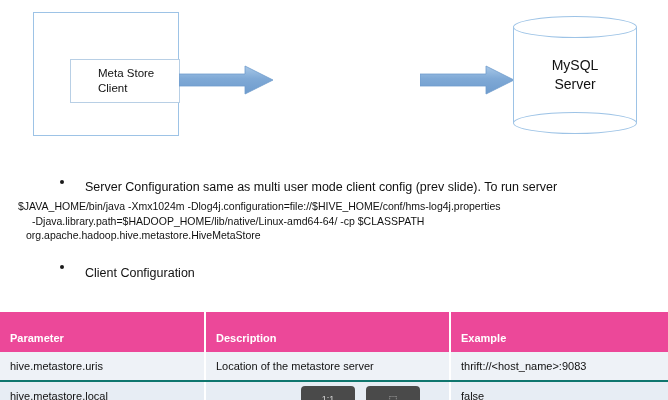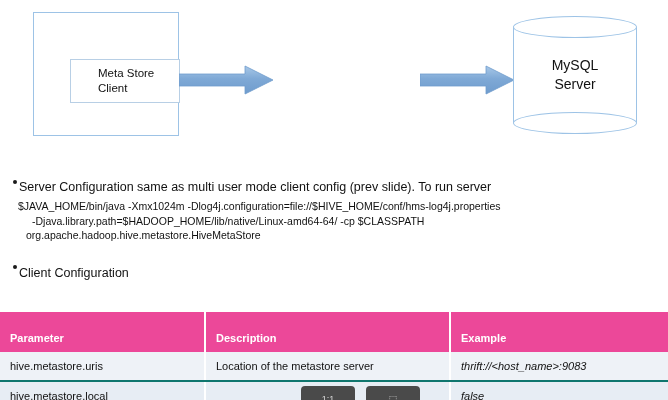--- a/index.html
+++ b/index.html
@@ -127,21 +127,22 @@
   #arrow-2 { left: 420px; }
 
   
   #body-text {
     position: absolute;
     left: 0; top: 165px;
     width: 668px;
   }
   .bullet-row {
     position: relative;
-    padding-left: 19px;
+    padding-left: 38px;
+    margin-left: 47px;
   }
   .bullet-dot {
     position: absolute;
     left: 13px; top: 0.18em;
     width: 4px; height: 4px;
     background: #1a1a1a;
     border-radius: 50%;
   }
   .bullet-label {
     font-size: 12.5px;
@@ -191,21 +192,21 @@
   #config-table td {
     background: #eef2f7;
     color: #111111;
     text-align: left;
     padding: 8px 0 8px 10px;
     border-right: 2px solid #ffffff;
     border-bottom: 2px solid #0f766e;
     font-size: 11px;
     vertical-align: top;
   }
-  #config-table td:last-child { border-right: none; font-style: italic; }
+  #config-table td:last-child { border-right: none; }
   #config-table tr.row-alt td { background: #e7edf4; }
 
   
   #video-controls {
     position: absolute;
     left: 301px; top: 386px;
     width: 130px; height: 17px;
     overflow: hidden;
   }
   .vc-btn {

